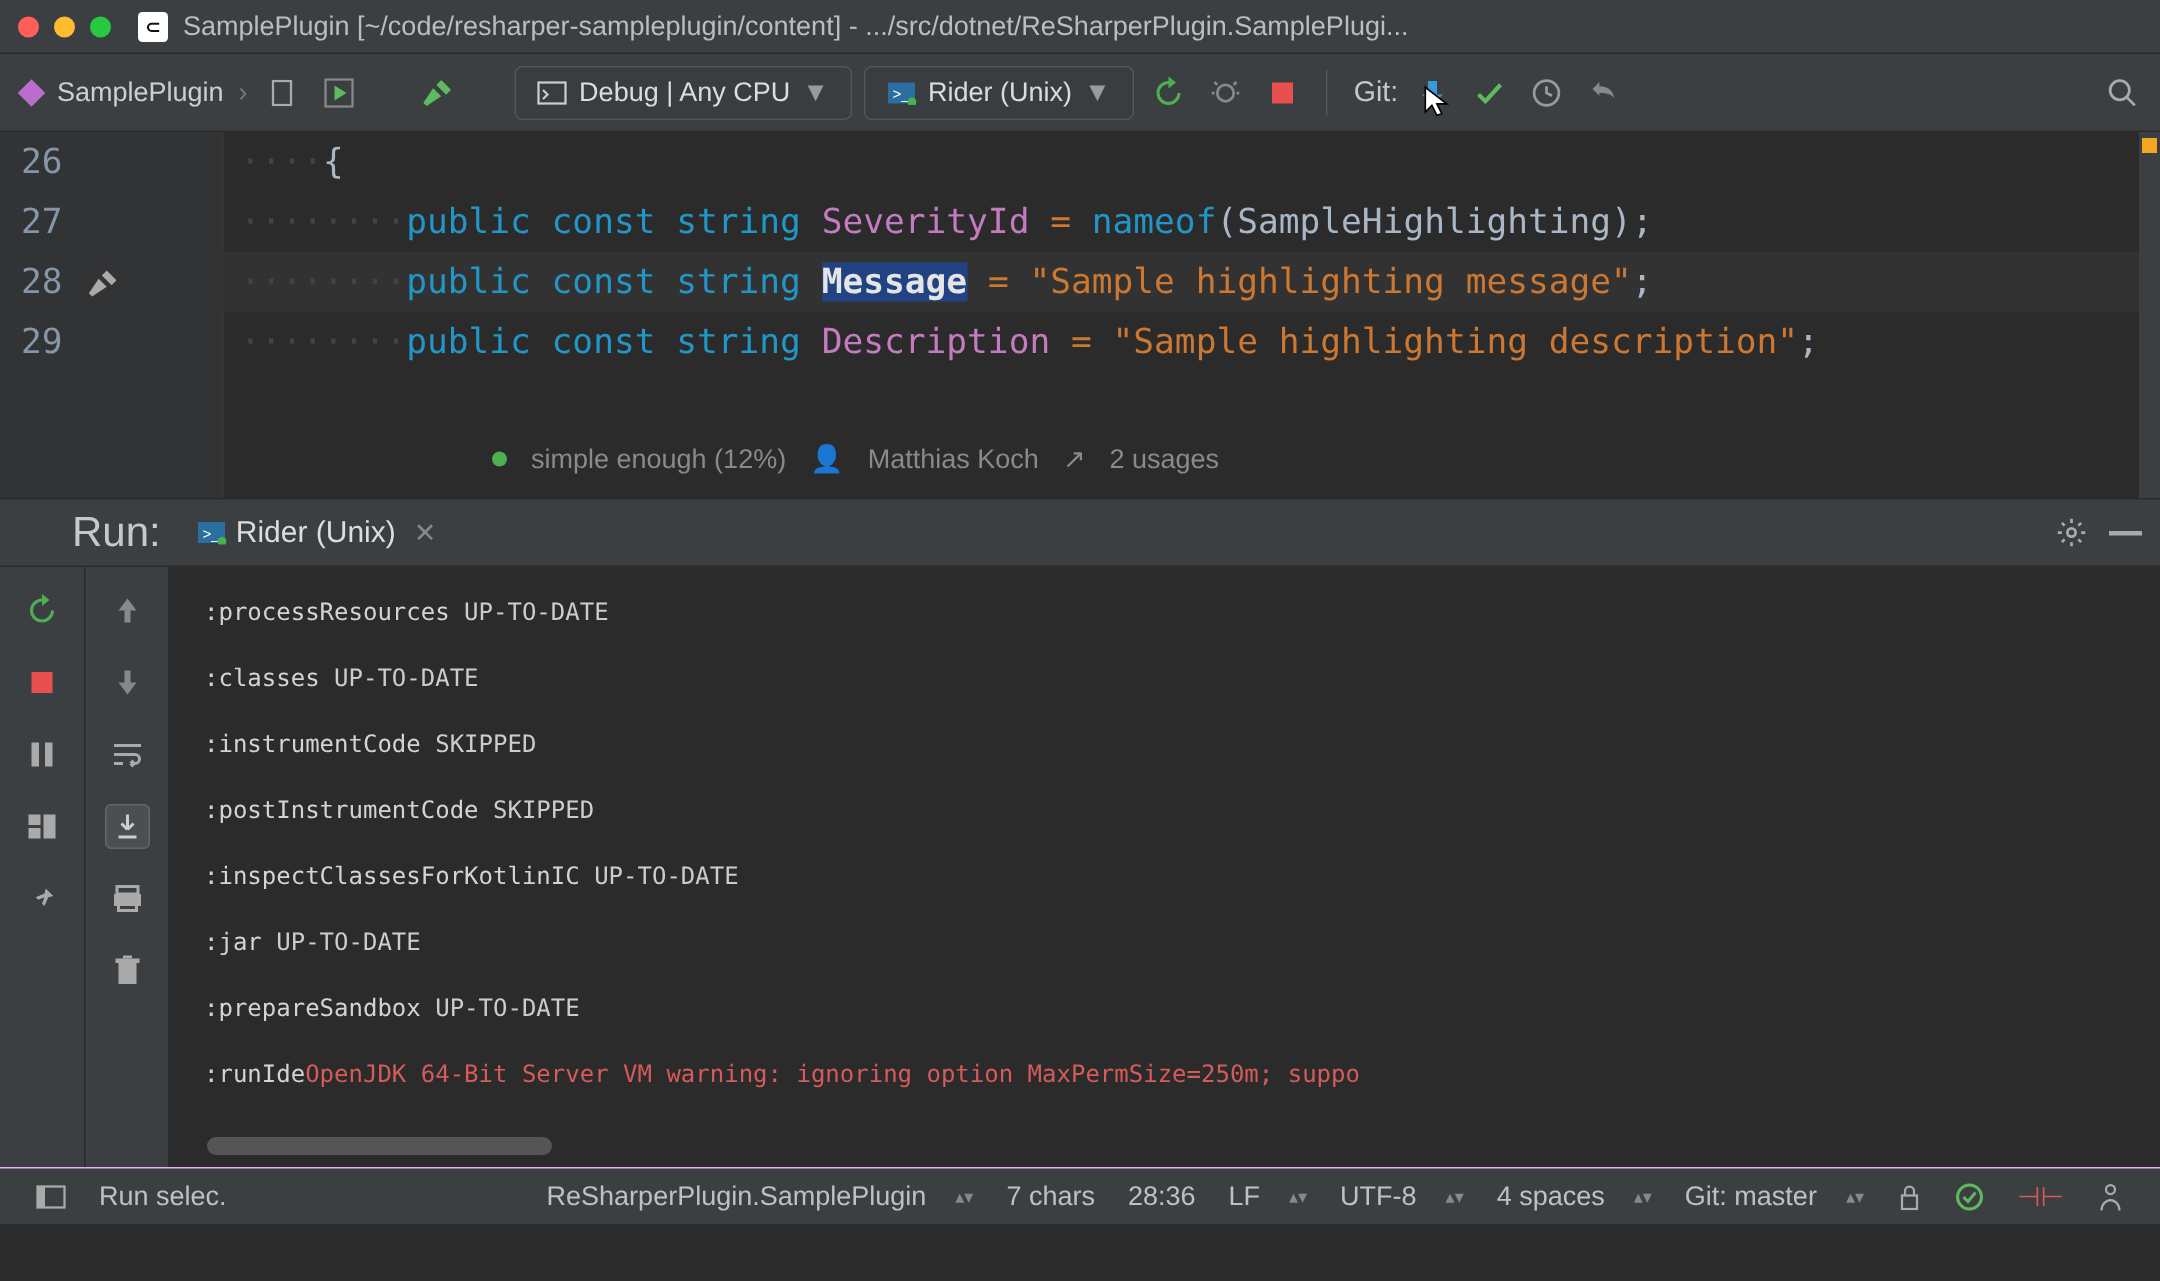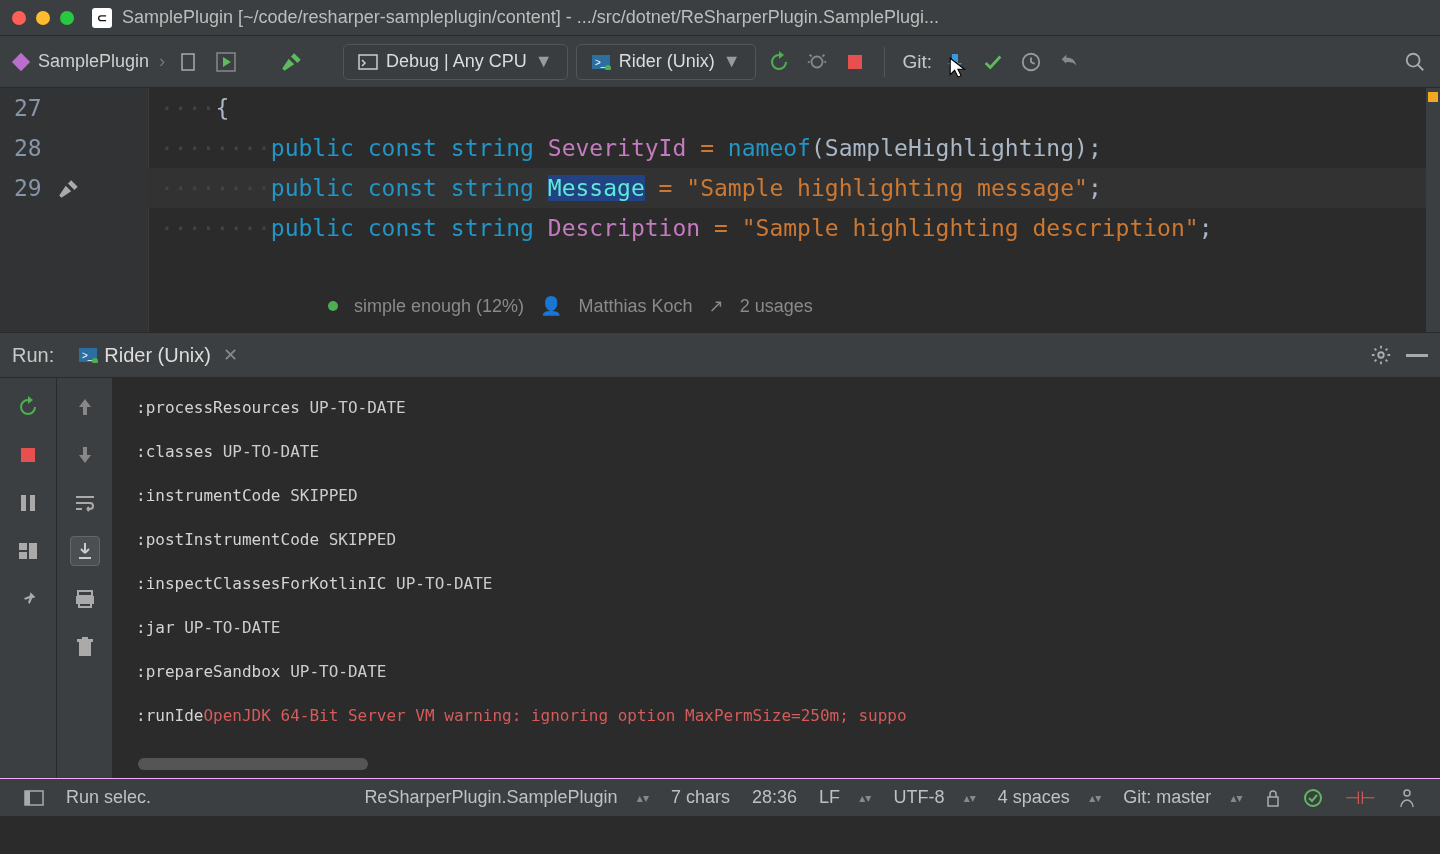--- a/index.html
+++ b/index.html
@@ -30,29 +30,29 @@
   .gutter-border{position:absolute;left:148px;top:0;bottom:0;width:1px;background:#3a3a3a;}
   .code{flex:1; color:#a9b7c6; position:relative; overflow:hidden;}
   .codeline{height:40px; white-space:pre; padding-left:12px;}
   .codeline.current{background:#323232;}
   .kw{color:#2196c7;}
   .ident{color:#c57bbf;}
   .str{color:#cc7832;}
   .op{color:#cc7832;}
   .punc{color:#a9b7c6;}
   .fn{color:#2196c7;margin-top:34px;}
-  .highlighted{background:#214283;color:#5eead4;}
+  .highlighted{background:#214283;color:#e5e5e5;font-weight:bold;}
   .dot-space{color:#444;}
   .code-lens{position:absolute;bottom:6px;left:180px;font-size:18px;color:#8a8a8a;display:flex;align-items:center;gap:16px;font-family:-apple-system,Arial,sans-serif;}
   .lens-dot{width:10px;height:10px;border-radius:50%;background:#4caf50;}
   .errstripe{position:absolute;right:0;top:0;width:14px;height:100%;background:#3c3f41;}
   .errstripe .warn{position:absolute;top:4px;right:2px;width:10px;height:10px;background:#f5a623;}
   
   .toolhead{ height:46px; background:#3c3f41; border-top:1px solid #2a2a2a; border-bottom:1px solid #2a2a2a; display:flex; align-items:center; padding:0 12px;}
-  .toolhead .label{font-size:20px;color:#c8c8c8;margin-right:14px;}
+  .toolhead .label{font-size:28px;color:#c8c8c8;margin-right:14px;margin-left:36px;}
   .tooltab{display:flex;align-items:center;gap:6px;padding:4px 10px;font-size:20px;color:#ddd;}
   .tooltab .close-x{color:#888;margin-left:6px;font-size:18px;}
   .toolhead .right{margin-left:auto;display:flex;gap:14px;align-items:center;color:#9aa0a6;}
   
   .consolewrap{ display:flex; height:400px; background:#2b2b2b;}
   .consoletools{ width:56px; background:#3c3f41; display:flex; flex-direction:column; align-items:center; padding-top:14px; gap:18px;}
   .consoletools2{ width:56px; background:#3c3f41; display:flex; flex-direction:column; align-items:center; padding-top:14px; gap:18px; border-left:1px solid #2a2a2a;}
   .console{ flex:1; font-family:Menlo,Consolas,monospace; font-size:16px; line-height:44px; color:#d4d4d4; padding:8px 16px 8px 24px; overflow:hidden; position:relative;border-radius:13px;}
   .out-line{white-space:pre;}
   .status{color:#cccccc;}
@@ -175,20 +175,21 @@
       </div>
   </div>
 </div>
 
 <svg class="cursoricon" width="22" height="22" viewBox="0 0 20 20">
     <path d="M2 2l0 15 4-4 3 6 3-1-3-6 6 0z" fill="#fff" stroke="#000" stroke-width="1"></path>
   </svg>
 
 <div class="editor">
   <div class="gutter">
+    <div class="line">26</div>
     <div class="line">27</div>
     <div class="line">28</div>
     <div class="line">29</div>
     <svg class="hammer-icon" width="26" height="26" viewBox="0 0 24 24">
         <path d="M14 4l6 6-3 3-6-6z M9 9l-6 9 2 2 9-6z" fill="#aaa"></path>
       </svg>
   </div>
   <div class="gutter-border"></div>
   <div class="code">
     <div class="codeline"><span class="dot-space">····</span><span class="punc">{</span></div>

